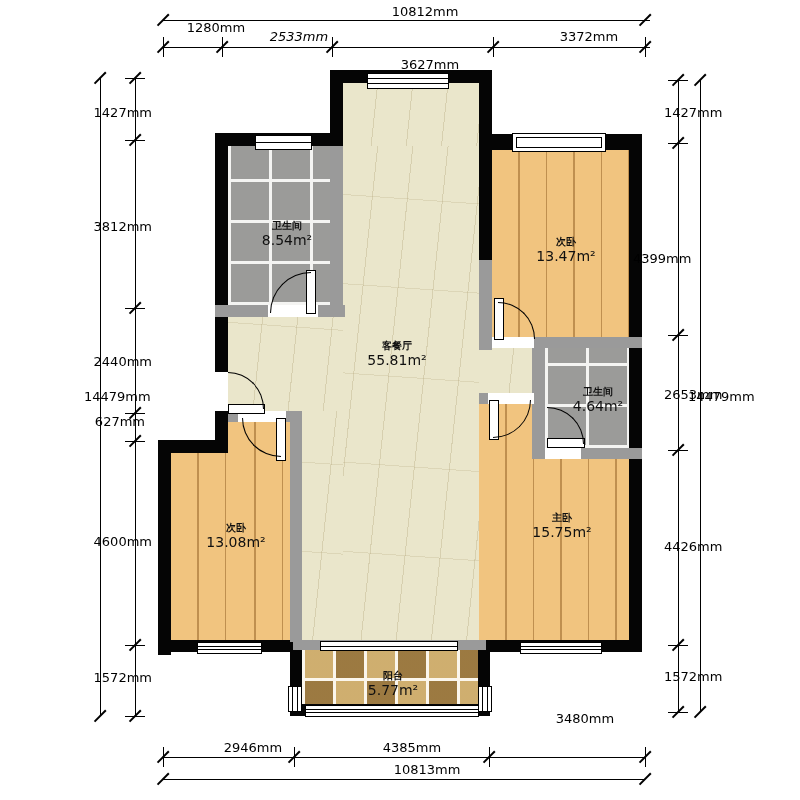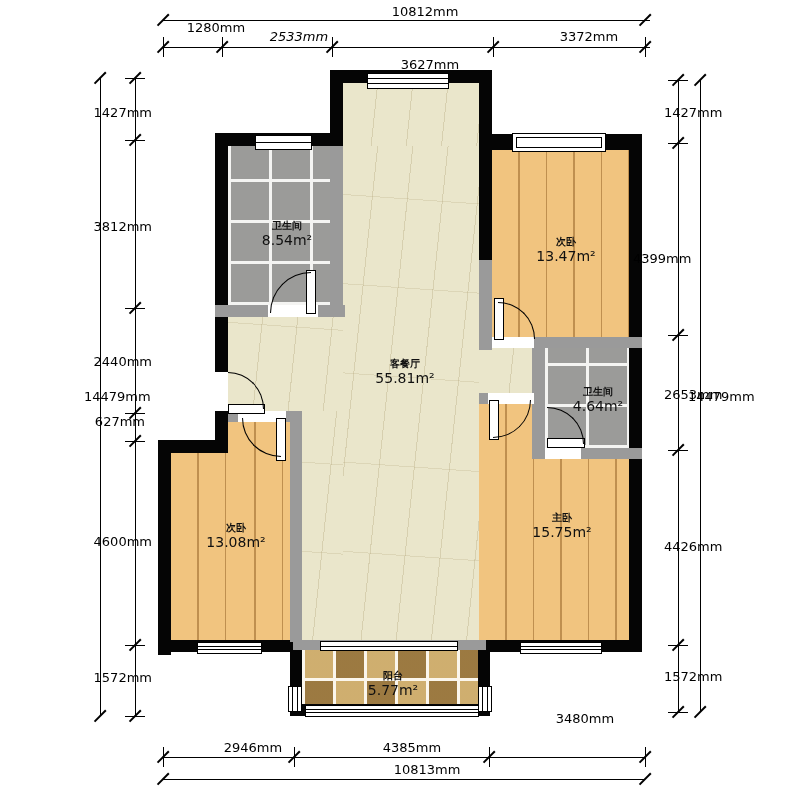--- a/index.html
+++ b/index.html
@@ -131,21 +131,21 @@
   <div class="arc arc-tr" style="left:547px;top:407px;width:36px;height:36px;"></div>
 
   <div class="rlab" style="left:287px;top:220px;">
     <span class="rname">卫生间</span>
     <span class="rarea">8.54m²</span>
   </div>
   <div class="rlab" style="left:566px;top:236px;">
     <span class="rname">次卧</span>
     <span class="rarea">13.47m²</span>
   </div>
-  <div class="rlab" style="left:397px;top:358px;margin-left:8px;">
+  <div class="rlab" style="left:397px;top:340px;">
     <span class="rname">客餐厅</span>
     <span class="rarea">55.81m²</span>
   </div>
   <div class="rlab" style="left:598px;top:386px;">
     <span class="rname">卫生间</span>
     <span class="rarea">4.64m²</span>
   </div>
   <div class="rlab" style="left:236px;top:522px;">
     <span class="rname">次卧</span>
     <span class="rarea">13.08m²</span>

